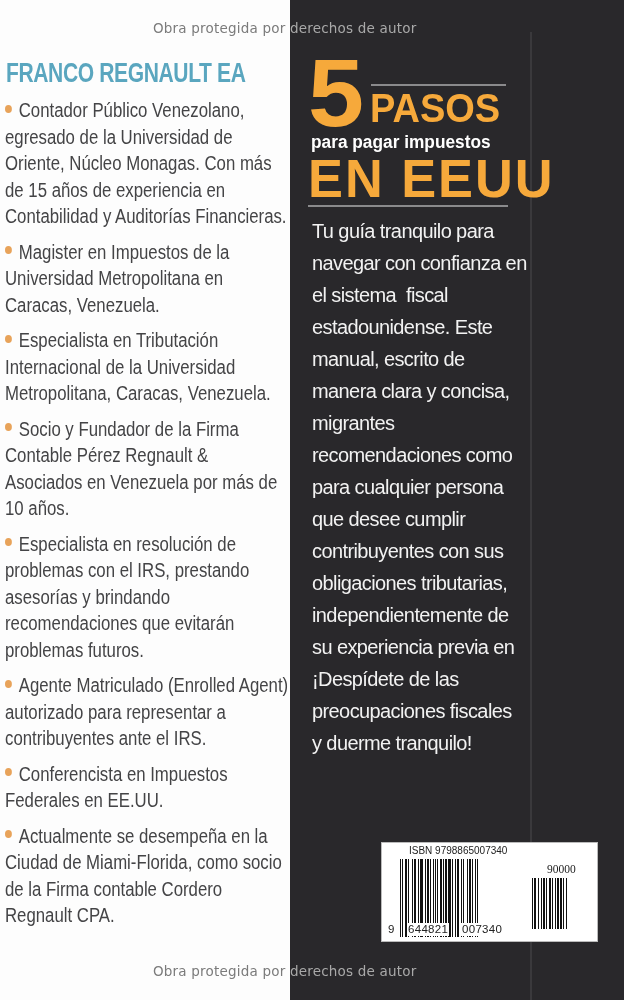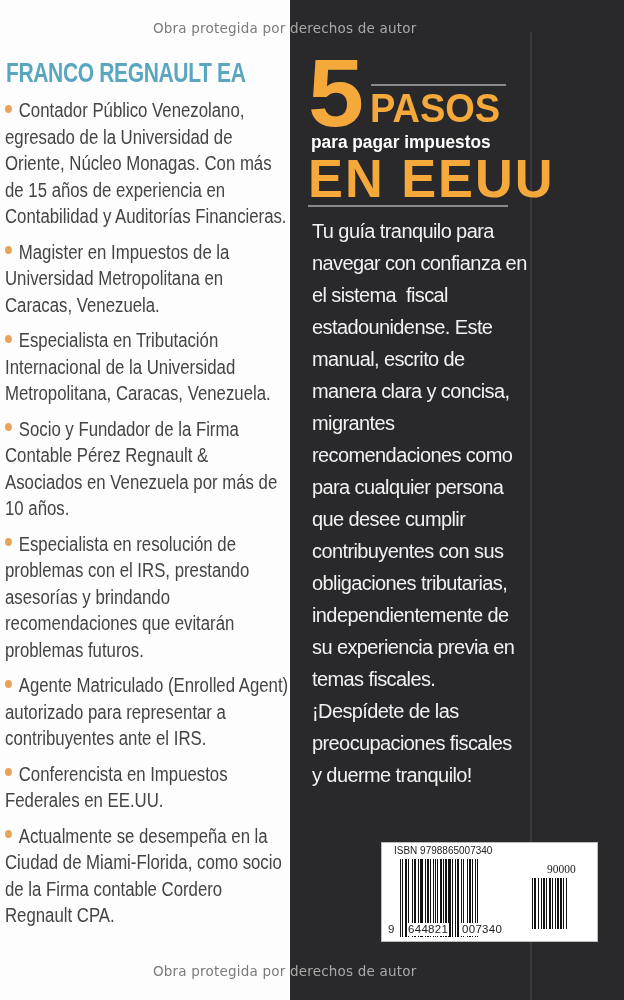--- a/index.html
+++ b/index.html
@@ -24,21 +24,21 @@
   .rule.top { left:81px; top:84px; width:135px; }
   .rule.bottom { left:18px; top:205px; width:200px; }
   .pasos { position:absolute; left:80px; top:88px; font-family:"Liberation Sans", sans-serif; font-weight:bold; font-size:40px; line-height:40px; color:#f6a93b; transform:scaleX(0.95); transform-origin:left top; }
   .subtitle { position:absolute; left:21px; top:132px; font-family:"Liberation Sans", sans-serif; font-weight:bold; font-size:18px; color:#ffffff; transform:scaleX(0.96); transform-origin:left top; white-space:nowrap; }
   .en-eeuu { position:absolute; left:18px; top:151px; font-family:"Liberation Sans", sans-serif; font-weight:bold; font-size:54px; line-height:54px; color:#f6a93b; letter-spacing:2px; transform:scaleX(0.97); transform-origin:left top; white-space:nowrap; }
 
   .blurb { position:absolute; left:22px; top:215px; width:300px; margin:0; font-family:"Liberation Sans", sans-serif; font-size:20px; line-height:32px; color:#f2f2f2; letter-spacing:-0.6px; }
   .blurb-line { display:block; white-space:nowrap; }
 
   .barcode-box { position:absolute; left:91px; top:842px; width:215px; height:98px; background:#ffffff; border:1px solid #bbb; }
-  .isbn-label { position:absolute; left:12px; top:2px; font-family:"Liberation Sans", sans-serif; font-size:10px; color:#222; white-space:nowrap; }
+  .isbn-label { position:absolute; left:27px; top:2px; font-family:"Liberation Sans", sans-serif; font-size:10px; color:#222; white-space:nowrap; }
   .price-code { position:absolute; left:165px; top:20px; font-family:Liberation Serif, serif; font-size:11.5px; color:#222; }
   .bars-main { position:absolute; left:18px; top:16px; width:115px; height:78px; display:flex; align-items:stretch; }
   .bars-addon { position:absolute; left:150px; top:35px; width:58px; height:51px; display:flex; align-items:stretch; }
   .bar { height:100%; }
   .digits { position:absolute; top:80px; background:#ffffff; font-family:"Liberation Sans", sans-serif; font-size:11.5px; color:#222; line-height:13px; padding:0 1px; }
   .digits.first { left:5px; }
   .digits.g1 { left:25px; letter-spacing:0.3px; }
   .digits.g2 { left:79px; letter-spacing:0.3px; }
 </style>
 </head>
@@ -76,21 +76,20 @@
     <span class="blurb-line">manual, escrito de</span>
     <span class="blurb-line">manera clara y concisa,</span>
     <span class="blurb-line">migrantes</span>
     <span class="blurb-line">recomendaciones como</span>
     <span class="blurb-line">para cualquier persona</span>
     <span class="blurb-line">que desee cumplir</span>
     <span class="blurb-line">contribuyentes con sus</span>
     <span class="blurb-line">obligaciones tributarias,</span>
     <span class="blurb-line">independientemente de</span>
     <span class="blurb-line">su experiencia previa en</span>
-    <span class="blurb-line">temas fiscales.</span>
     <span class="blurb-line">¡Despídete de las</span>
     <span class="blurb-line">preocupaciones fiscales</span>
     <span class="blurb-line">y duerme tranquilo!</span>
   </p>
 
   <div class="barcode-box">
     <div class="isbn-label">ISBN 9798865007340</div>
     <div class="price-code">90000</div>
     <div class="bars-main" id="bars-main">
         <div class="bar" style="width: 1px; background: rgb(17, 17, 17);"></div>

